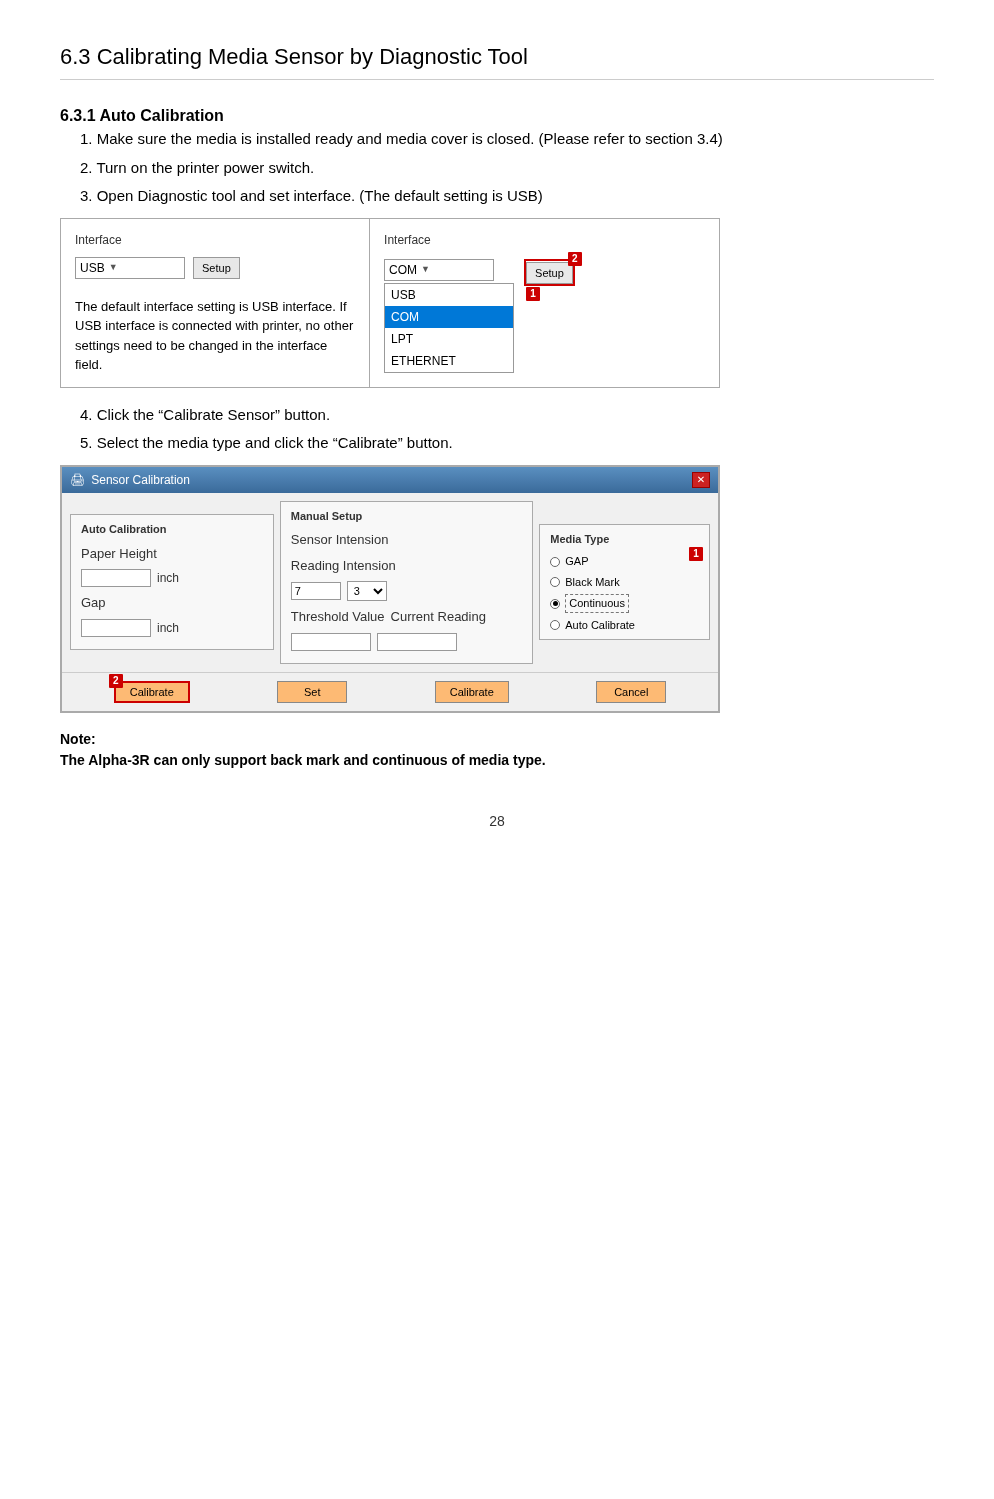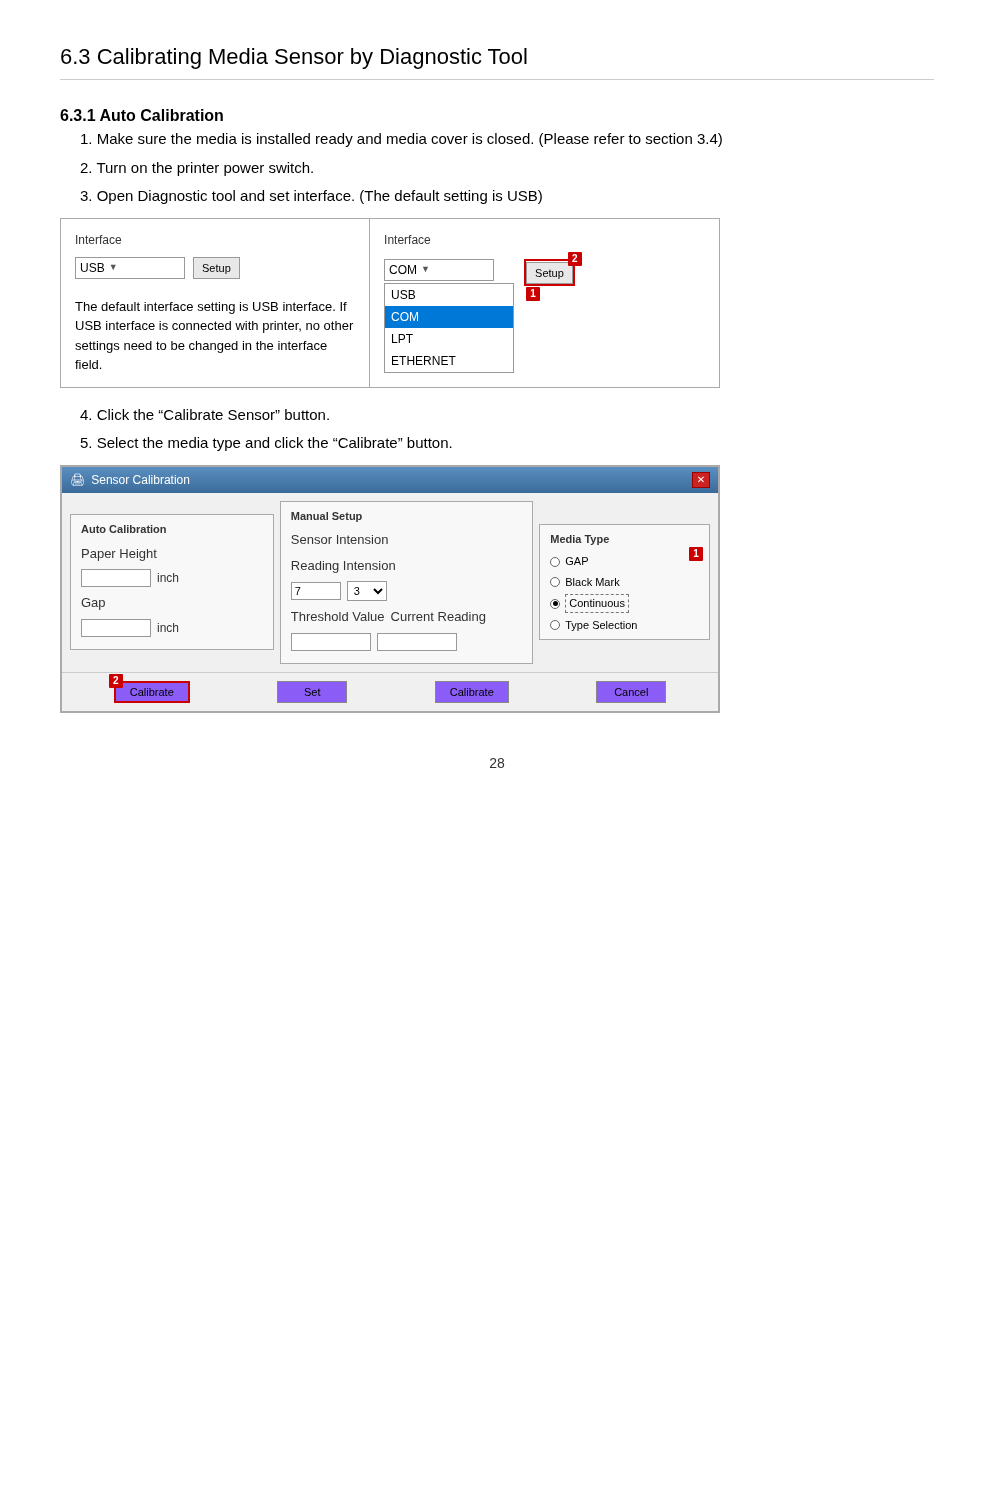--- a/index.html
+++ b/index.html
@@ -267,21 +267,21 @@
       display: flex;
       flex-direction: row;
       justify-content: space-around;
       padding: 8px;
       background: #f0f0f0;
       border-top: 1px solid #ccc;
     }
 
     .dialog-btn {
       border: 1px solid #888;
-      background: #8b5cf6;
+      background: #fdba74;
       font-size: 11px;
       padding: 3px 14px;
       cursor: pointer;
       min-width: 70px;
       text-align: center;
     }
 
     .dialog-btn.red-bordered {
       border: 2px solid #cc0000;
     }
@@ -473,33 +473,37 @@
           <div class="radio-row">
             <div class="radio-circle"></div>
             <span>Black Mark</span>
           </div>
           <div class="radio-row">
             <div class="radio-circle checked"></div>
             <span class="continuous-label">Continuous</span>
           </div>
           <div class="radio-row">
             <div class="radio-circle"></div>
-            <span>Type Selection</span>
+            <span>Auto Calibrate</span>
           </div>
         </div>
         <span class="numbered-badge" style="position:absolute; top:22px; right:6px;">1</span>
       </div>
     </div>
 
     <div class="dialog-footer" style="position:relative;">
       <div style="position:relative; display:inline-block;">
         <button class="dialog-btn red-bordered">Calibrate</button>
         <span class="numbered-badge" style="position:absolute; top:-7px; left:-7px;">2</span>
       </div>
       <button class="dialog-btn">Set</button>
       <button class="dialog-btn">Calibrate</button>
       <button class="dialog-btn">Cancel</button>
     </div>
   </div>
 
+  <div class="note-section">
+    <div class="note-title">Note:</div>
+    <div class="note-text">The Alpha-3R can only support back mark and continuous of media type.</div>
+  </div>
 </div>
 
 <div class="page-number">28</div>
 
 </body></html>

